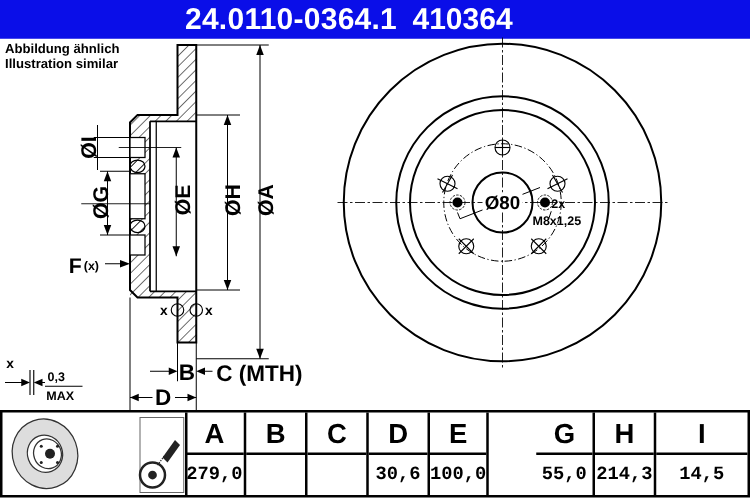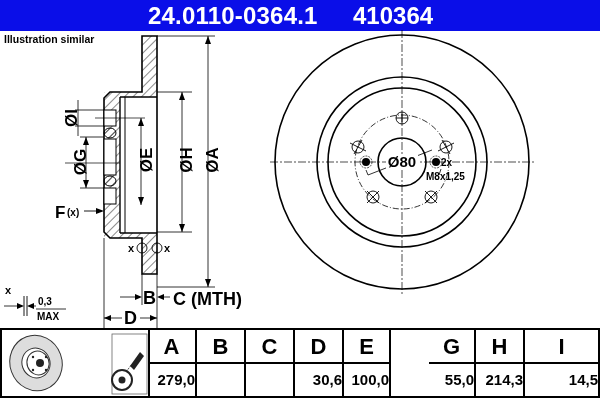--- a/index.html
+++ b/index.html
@@ -1,42 +1,43 @@
 <!DOCTYPE html>
 <html><head>
 <meta charset="utf-8">
 <style>
   html, body { margin:0; padding:0; background:#ffffff; }
   body { width:600px; height:400px; position:relative; overflow:hidden;
          font-family:"Liberation Sans", "DejaVu Sans", sans-serif; color:#000; }
   .header { position:absolute; left:0; top:0; width:600px; height:31px; background:#0a0ee8;
             color:#fff; font-weight:bold; font-size:24px; line-height:31px; }
   .header .pn { position:absolute; left:148px; top:0; letter-spacing:0.2px;text-align:right; }
-  .header .ref { position:absolute; left:330px; top:0;margin-left:23px; }
+  .header .ref { position:absolute; left:330px; top:0; }
   .note { position:absolute; left:4px; top:33px; font-size:10.5px; font-weight:bold; line-height:12px; }
   svg.drawing { position:absolute; left:0; top:0; }
   .tbl { position:absolute; left:0; top:328px; width:600px; height:70px; border:2px solid #000;
          box-sizing:border-box; background:#fff; }
   .thumb { position:absolute; left:0; top:0; width:146px; height:66px; border-right:2px solid #000; }
   .col { position:absolute; top:0; height:66px; border-right:2px solid #000; box-sizing:border-box; }
   .col:last-child { border-right:none; }
   .hcell { height:34px; line-height:34px; text-align:center; font-weight:bold; font-size:22px;
            border-bottom:2px solid #000; box-sizing:border-box; }
   .hcell .sub { font-size:11px; vertical-align:top; position:relative; top:-2px; }
-  .vcell { height:32px; line-height:32px; text-align:right; font-weight:bold; font-size:15px; }
+  .vcell { height:32px; line-height:32px; text-align:center; font-weight:bold; font-size:15px;font-family:Liberation Mono, monospace; }
 </style>
 </head>
 <body>
 
 <div class="header">
   <span class="pn">24.0110-0364.1</span>
   <span class="ref">410364</span>
 </div>
 
 <div class="note">
+  <div>Abbildung ähnlich</div>
   <div>Illustration similar</div>
 </div>
 
 <svg class="drawing" width="600" height="330" viewBox="0 0 600 330">
   <defs>
     <pattern id="hatch" patternUnits="userSpaceOnUse" width="6" height="6" patternTransform="rotate(45)">
       <line x1="0" y1="0" x2="0" y2="6" stroke="#000" stroke-width="0.9"></line>
     </pattern>
   </defs>
 

